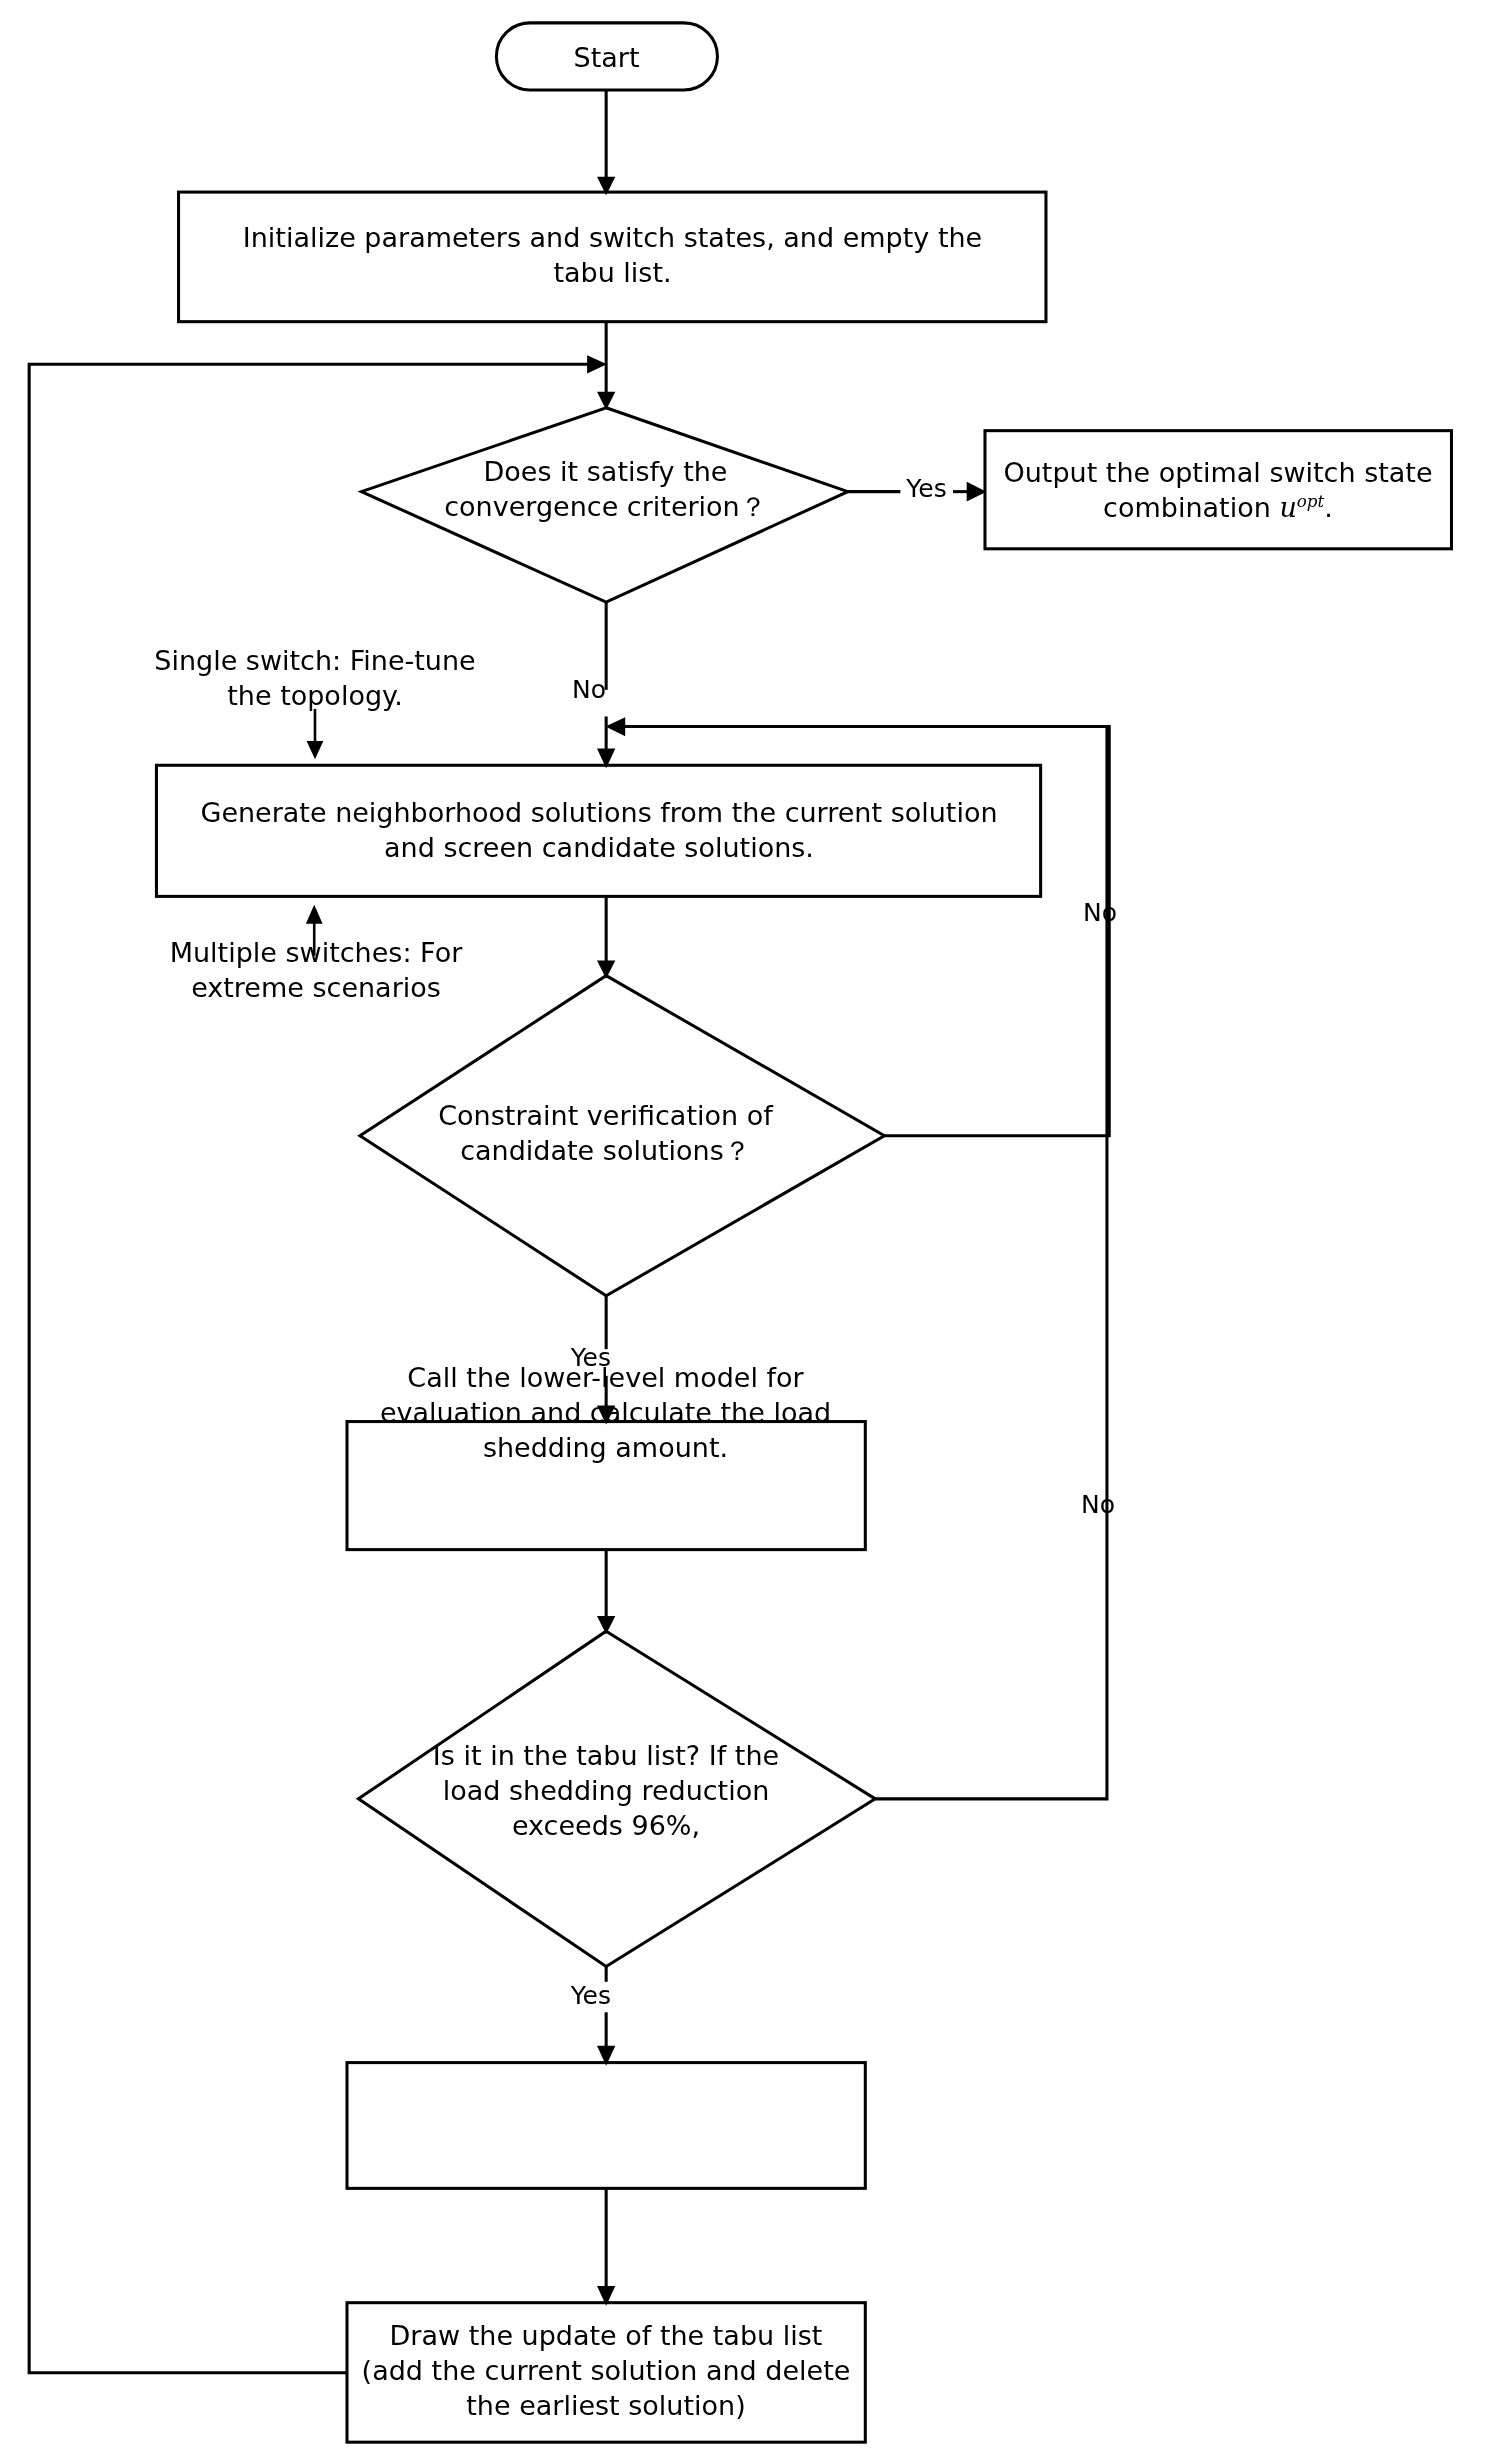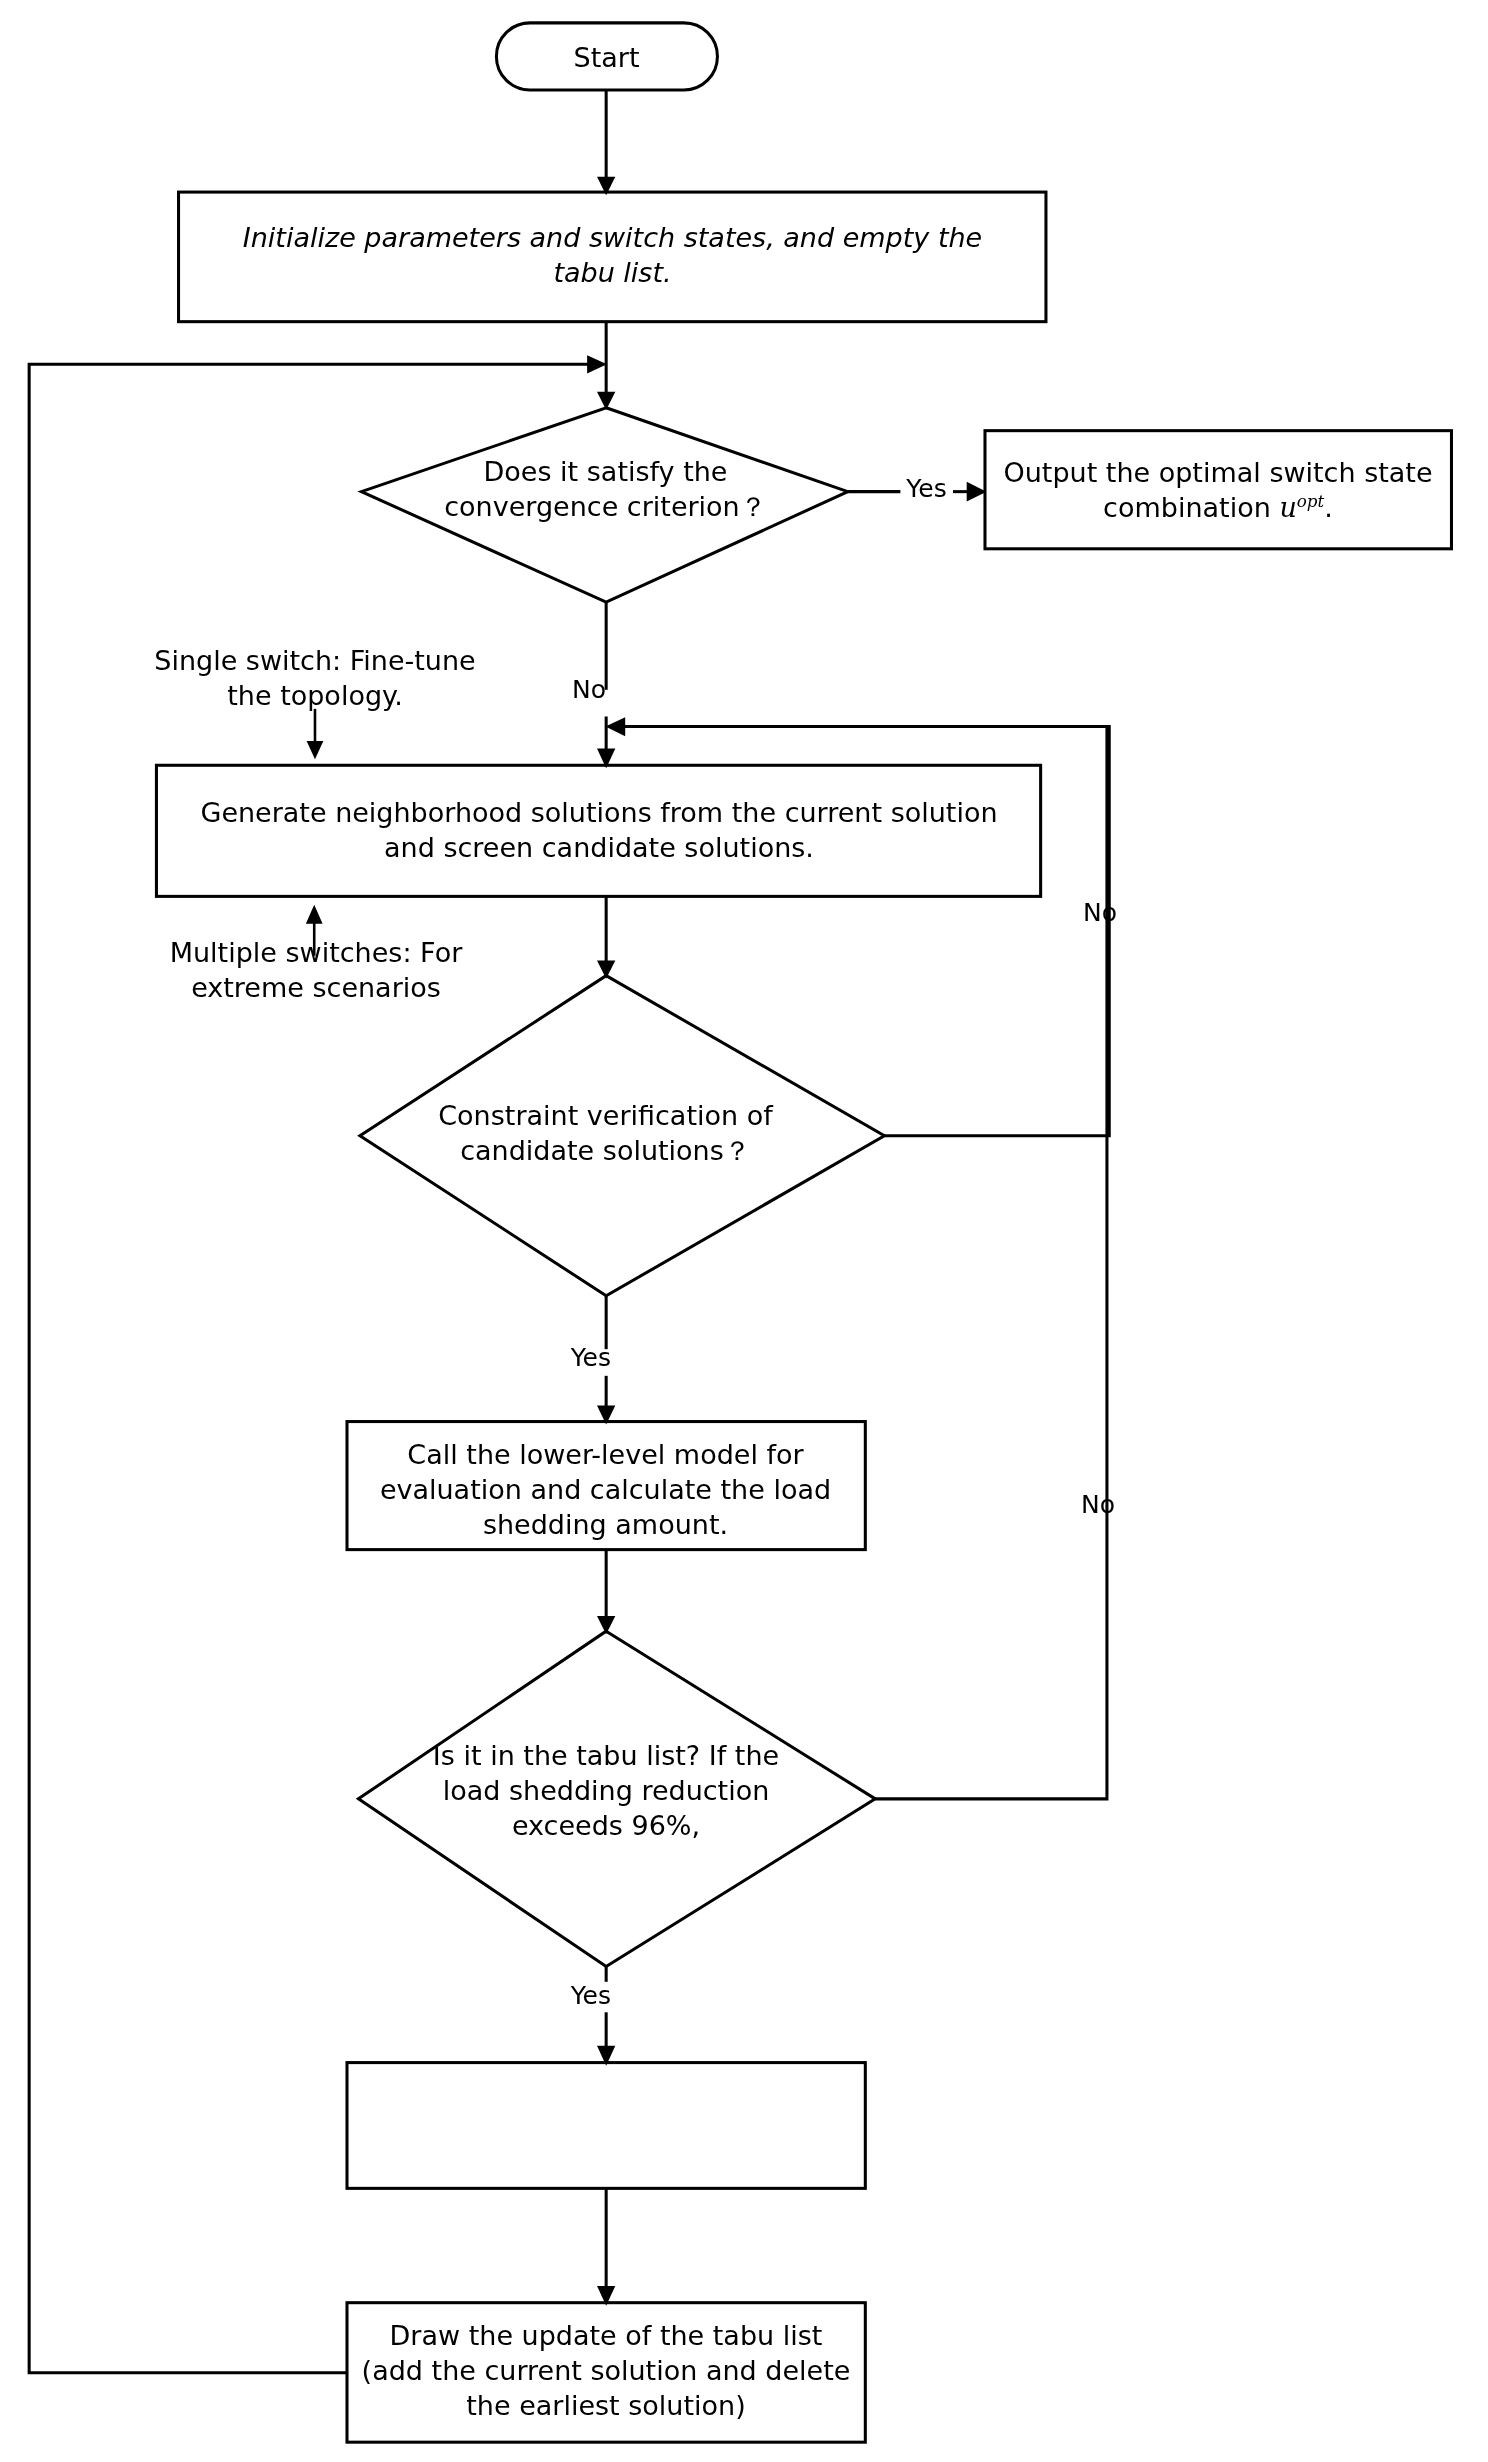--- a/index.html
+++ b/index.html
@@ -142,33 +142,33 @@
 
     <line class="conn thin" x1="413" y1="930" x2="413" y2="978"></line>
     <path class="arrowhead" d="M402,972 L424,972 L413,996 z"></path>
 
     <line class="conn thin" x1="412" y1="1254" x2="412" y2="1205"></line>
     <path class="arrowhead" d="M401,1212 L423,1212 L412,1187 z"></path>
   </svg>
 
   <div class="tx node-text" style="left:496px; top:40px; width:221px;">Start</div>
 
-  <div class="tx node-text" style="left:209px; top:220px; width:807px;font-style:italic;">Initialize parameters and switch states, and empty the tabu list.</div>
+  <div class="tx node-text" style="left:209px; top:220px; width:807px;">Initialize parameters and switch states, and empty the tabu list.</div>
 
   <div class="tx node-text" style="left:415px; top:454px; width:381px;">Does it satisfy the
 convergence criterion？</div>
 
   <div class="tx node-text" style="left:1000px; top:455px; width:436px;"><span>Output the optimal switch state combination </span><span class="mathvar"><span>u</span><sup>opt</sup></span><span>.</span></div>
 
   <div class="tx node-text" style="left:191px; top:795px; width:816px;">Generate neighborhood solutions from the current solution and screen candidate solutions.</div>
 
   <div class="tx node-text" style="left:415px; top:1098px; width:381px;">Constraint verification of
 candidate solutions？</div>
 
-  <div class="tx node-text" style="left:364px; top:1437px; width:483px;">Call the lower-level model for evaluation and calculate the load shedding amount.</div>
+  <div class="tx node-text" style="left:364px; top:1360px; width:483px;">Call the lower-level model for evaluation and calculate the load shedding amount.</div>
 
   <div class="tx node-text" style="left:427px; top:1738px; width:358px;">Is it in the tabu list? If the load shedding reduction exceeds 96%,</div>
 
 
   <div class="tx node-text" style="left:358px; top:2318px; width:496px;">Draw the update of the tabu list (add the current solution and delete the earliest solution)</div>
 
   <div class="tx edge-label" style="left:877px; top:474px; width:99px;">Yes</div>
 
   <div class="tx edge-label" style="left:553px; top:675px; width:53px; text-align:right;">No</div>
 

